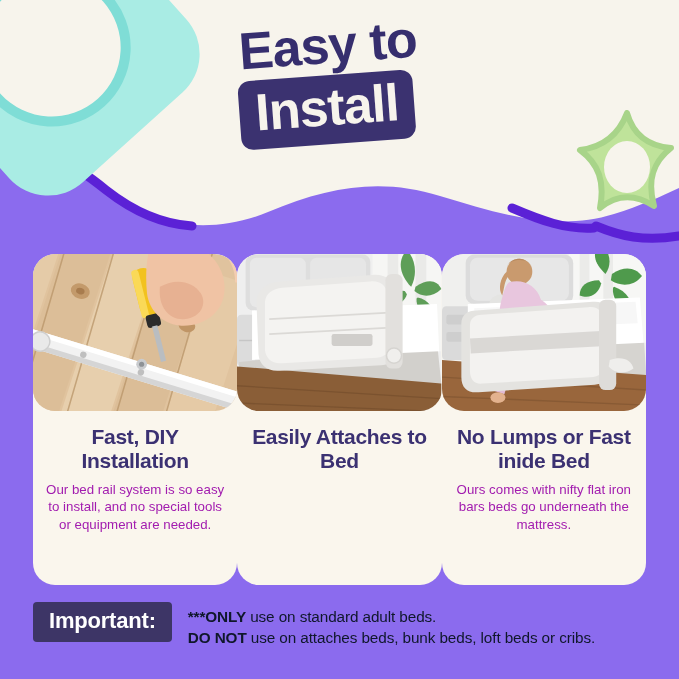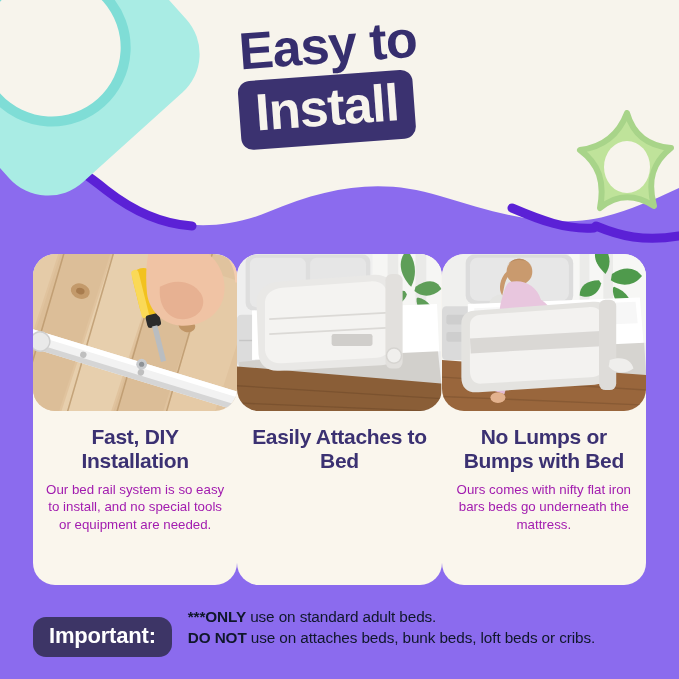--- a/index.html
+++ b/index.html
@@ -138,26 +138,25 @@
     display:flex;
     align-items:flex-start;
     gap:16px;
     z-index:5;
   }
   .badge{
     background:#3D3566;
     color:#FFFFFF;
     font-size:22px;
     font-weight:bold;
-    border-radius:13px;
+    border-radius:4px;
     padding:8px 16px 10px 16px;
     line-height:1;
     white-space:nowrap;
     letter-spacing:-0.2px;
-    margin-top:15px;
   }
   .banner-lines{
     padding-top:4px;
     color:#0f172a;
     font-size:15.3px;
     line-height:1.38;
     font-weight:bold;
     letter-spacing:-0.1px;
   }
   .banner-lines .lead{ font-weight:bold; }
@@ -372,21 +371,21 @@
             <path d="M18,70 C 18,62 24,58 32,58 L 140,50 C 150,49 156,54 156,64 L 158,112
                      C 158,122 152,126 142,127 L 34,134 C 24,135 18,130 18,120 Z" fill="#E4E3E0"></path>
             <path d="M26,72 C 26,66 30,62 37,62 L 136,55 C 144,54 149,58 149,66 L 151,108
                      C 151,116 146,120 138,120 L 38,126 C 30,127 26,122 26,114 Z" fill="#F3F2F0"></path>
             <rect x="26" y="84" width="126" height="14" fill="#D3D1CE" opacity="0.8" transform="rotate(-3.2 26 84)"></rect>
             <rect x="146" y="48" width="16" height="84" rx="6" fill="#DEDCD9"></rect>
             <path d="M156,104 C 168,100 176,104 178,112 C 170,118 160,116 155,110 Z" fill="#EFEEEC"></path>
           </g>
         </svg>
       </div>
-      <div class="card-title">No Lumps or Bumps with Bed</div>
+      <div class="card-title">No Lumps or Fast inide Bed</div>
       <div class="card-body">Ours comes with nifty flat iron bars beds go underneath the mattress.</div>
     </div>
   </div>
 
   <div class="banner">
     <div class="badge">Important:</div>
     <div class="banner-lines">
       <div>
         <span class="lead">***ONLY</span><span class="rest"> use on standard adult beds.</span>
       </div>

